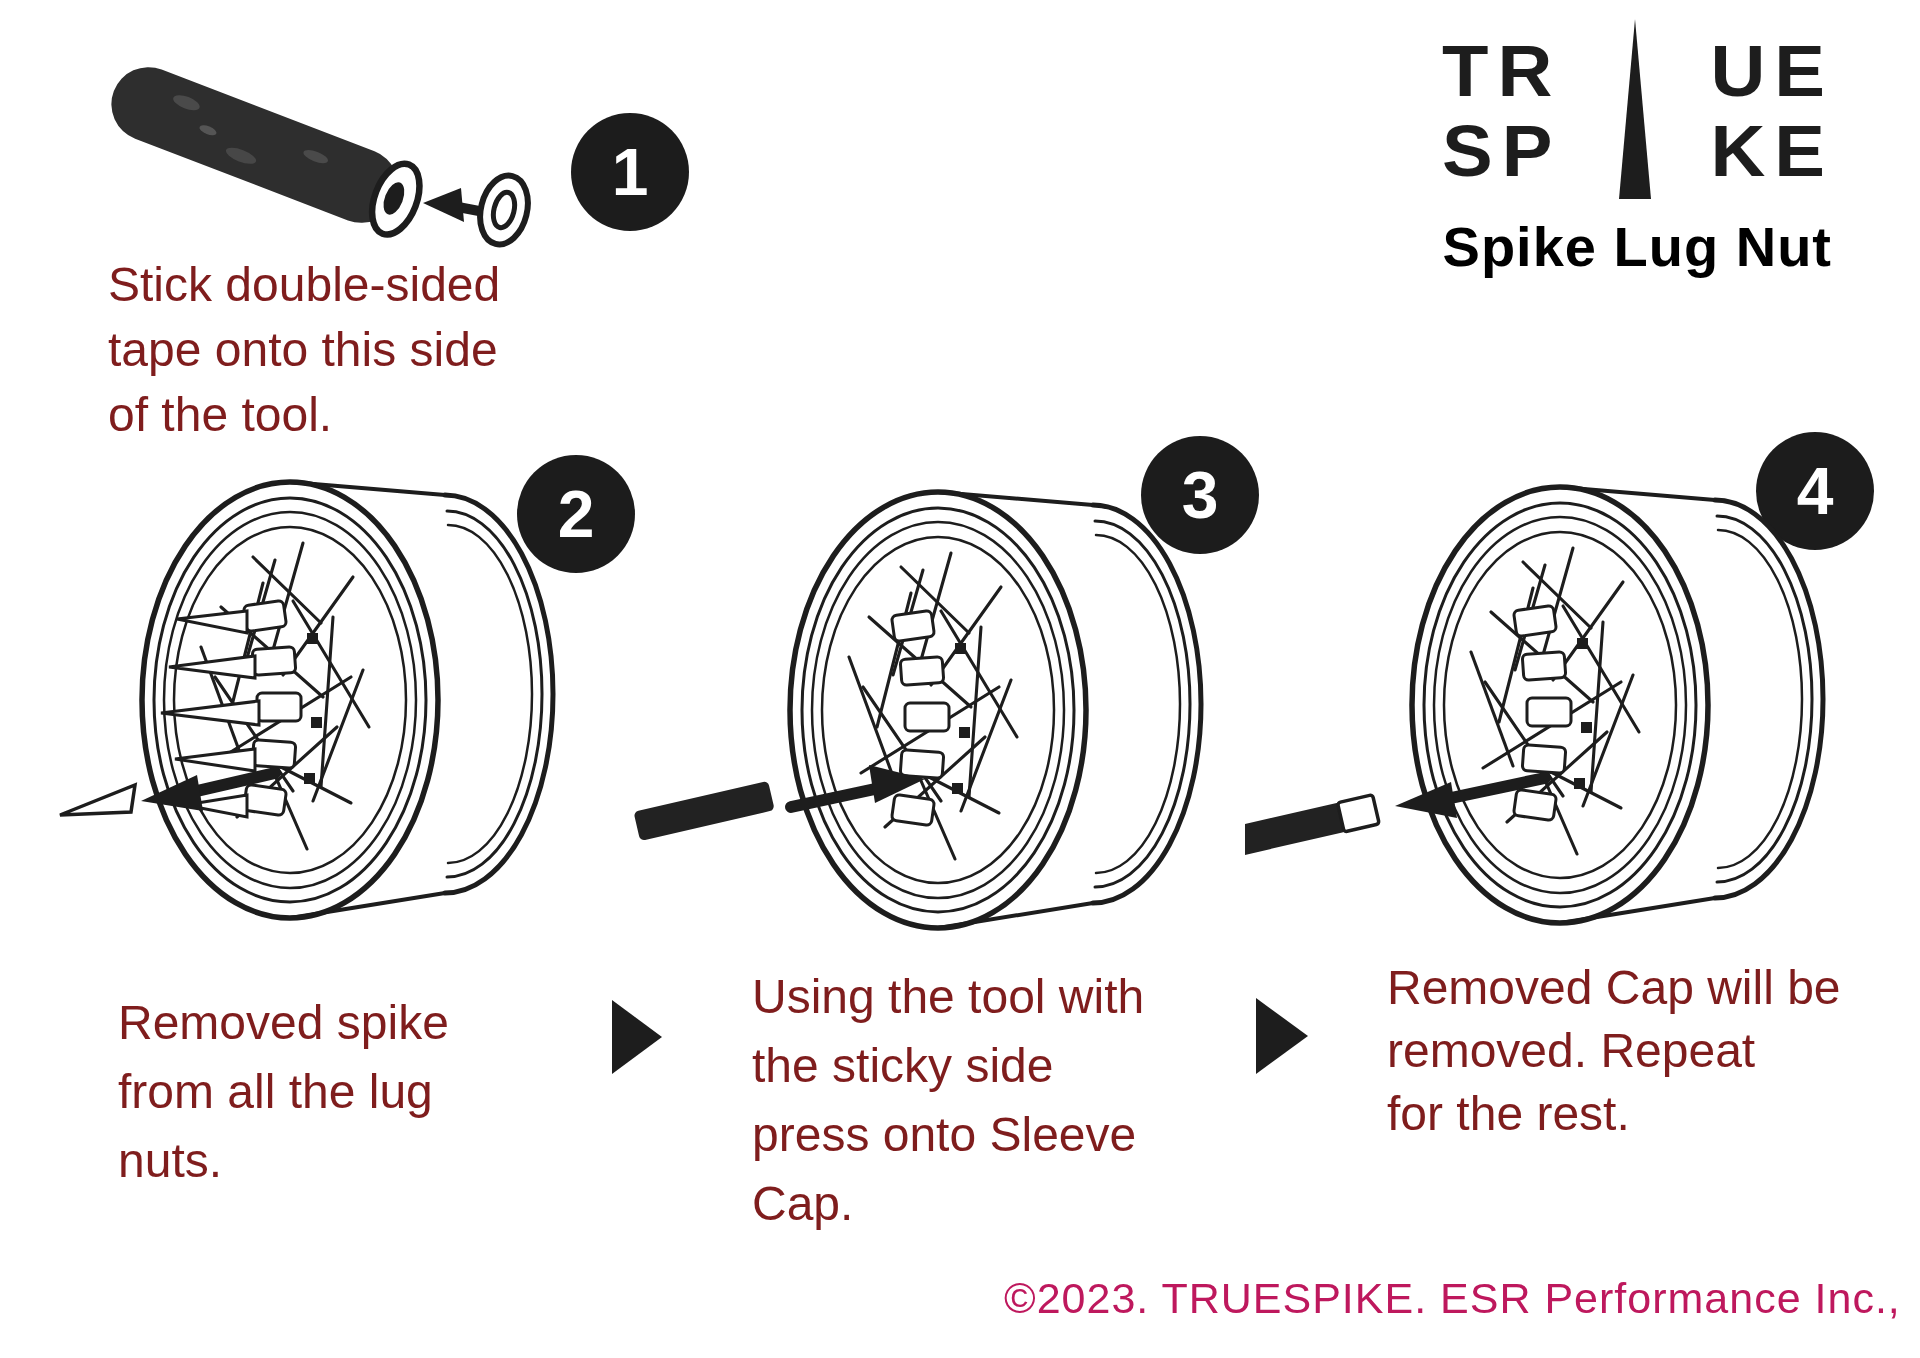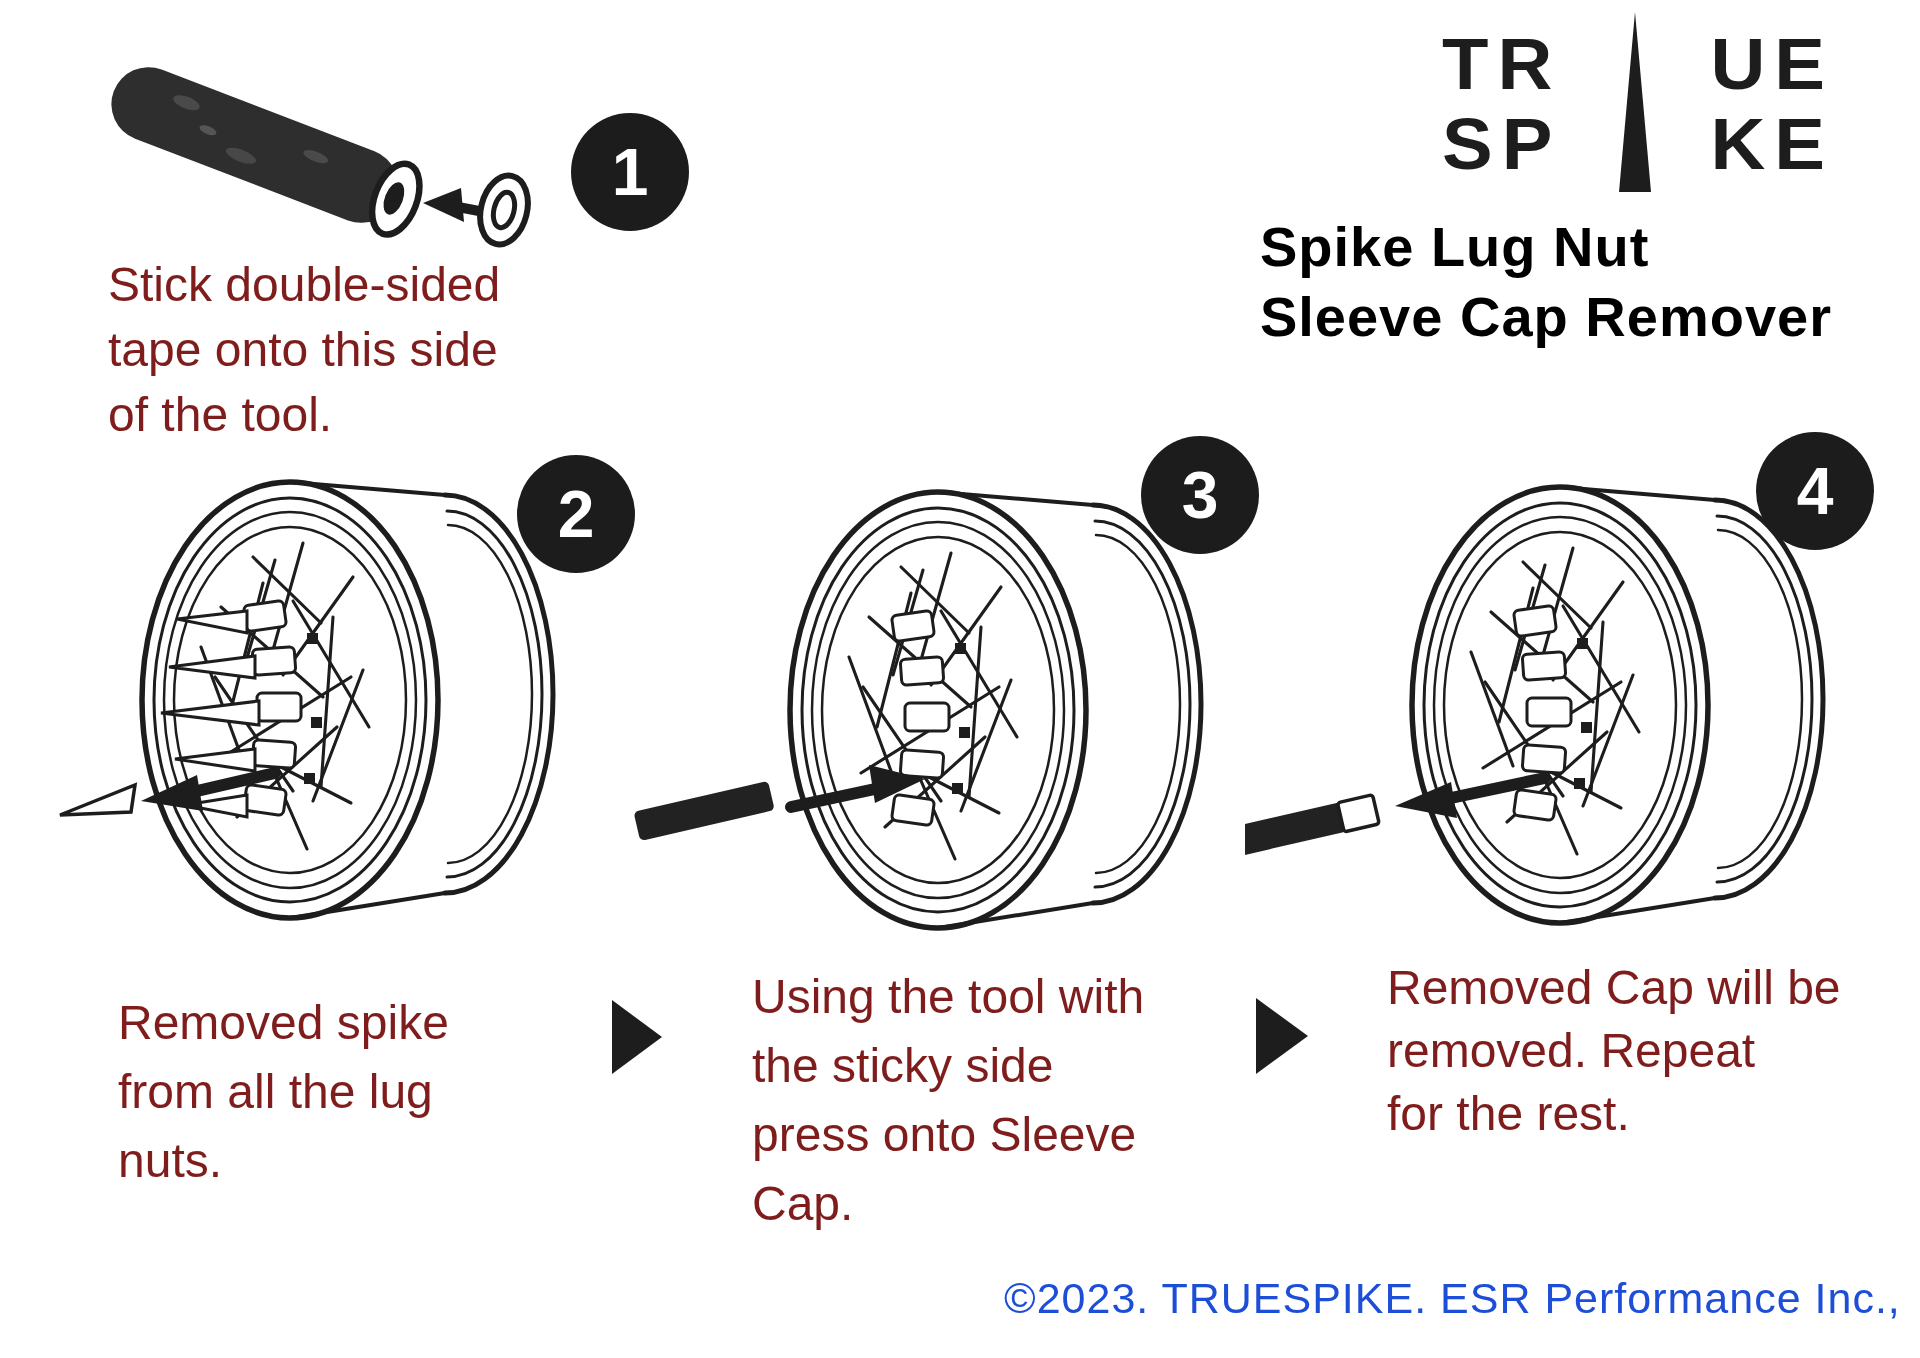--- a/index.html
+++ b/index.html
@@ -2,40 +2,40 @@
 <html><head>
 <meta charset="utf-8">
 <style>
   html,body{margin:0;padding:0;background:#e8e8e8;}
   .sheet{
     position:relative;width:1920px;height:1358px;overflow:hidden;
     background:#ffffff;color:#1d1d1d;
     font-family:"Liberation Sans", sans-serif;
   }
   
-  .logo{position:absolute;top:24px;right:86px;width:392px;height:170px;}
+  .logo{position:absolute;top:31px;right:86px;width:392px;height:170px;}
   .logo-row{display:flex;justify-content:space-between;align-items:flex-end;
     font-weight:800;font-size:76px;line-height:80px;letter-spacing:9px;color:#1d1d1d;
     transform:scaleY(0.96);}
   .logo-row .gap{width:46px;}
   .logo-spike{position:absolute;left:50%;top:-12px;width:32px;height:180px;margin-left:-19px;
     background:#1d1d1d;clip-path:polygon(50% 0, 100% 100%, 0 100%);}
   
   .doc-title{position:absolute;top:212px;right:88px;text-align:left;
     font-size:56px;line-height:70px;font-weight:700;letter-spacing:1px;color:#000000;}
   
   .badge{position:absolute;width:118px;height:118px;border-radius:50%;background:#1c1c1c;
     display:flex;align-items:center;justify-content:center;
     color:#ffffff;font-size:66px;font-weight:700;}
   
   .caption{position:absolute;font-size:48px;color:#7f1d1d;}
   
   .sep-arrow{position:absolute;background:#1d1d1d;clip-path:polygon(0 0, 0 100%, 100% 50%);}
   
-  .footer{position:absolute;left:1004px;top:1274px;font-size:43px;letter-spacing:1px;color:#1d4ed8;}
+  .footer{position:absolute;left:1004px;top:1274px;font-size:43px;letter-spacing:1px;color:#be185d;}
   svg.art{position:absolute;}
 </style>
 </head>
 <body>
 
 <div class="sheet">
 
   <svg width="0" height="0" style="position:absolute" aria-hidden="true">
     <defs>
       <g id="wheelG">
@@ -99,21 +99,20 @@
     <div class="logo-row">
       <span>SP</span>
       <span class="gap"></span>
       <span>KE</span>
     </div>
     <div class="logo-spike"></div>
   </div>
 
   <div class="doc-title">
     <div>Spike Lug Nut</div>
-    <div>Sleeve Cap Remover</div>
   </div>
 
   <svg class="art" style="left:80px;top:45px" width="560" height="245" viewBox="0 0 560 245">
     <g transform="translate(6 16) rotate(21 150 80)">
       <rect x="18" y="40" width="302" height="74" rx="37" fill="#2e2e2e"></rect>
       <ellipse cx="90" cy="62" rx="14" ry="6" fill="#4a4a4a"></ellipse>
       <ellipse cx="160" cy="92" rx="16" ry="6" fill="#474747"></ellipse>
       <ellipse cx="230" cy="66" rx="13" ry="5" fill="#4a4a4a"></ellipse>
       <ellipse cx="120" cy="80" rx="9" ry="4" fill="#555"></ellipse>
       <ellipse cx="320" cy="77" rx="21" ry="37" fill="#ffffff" stroke="#1d1d1d" stroke-width="6.5"></ellipse>

